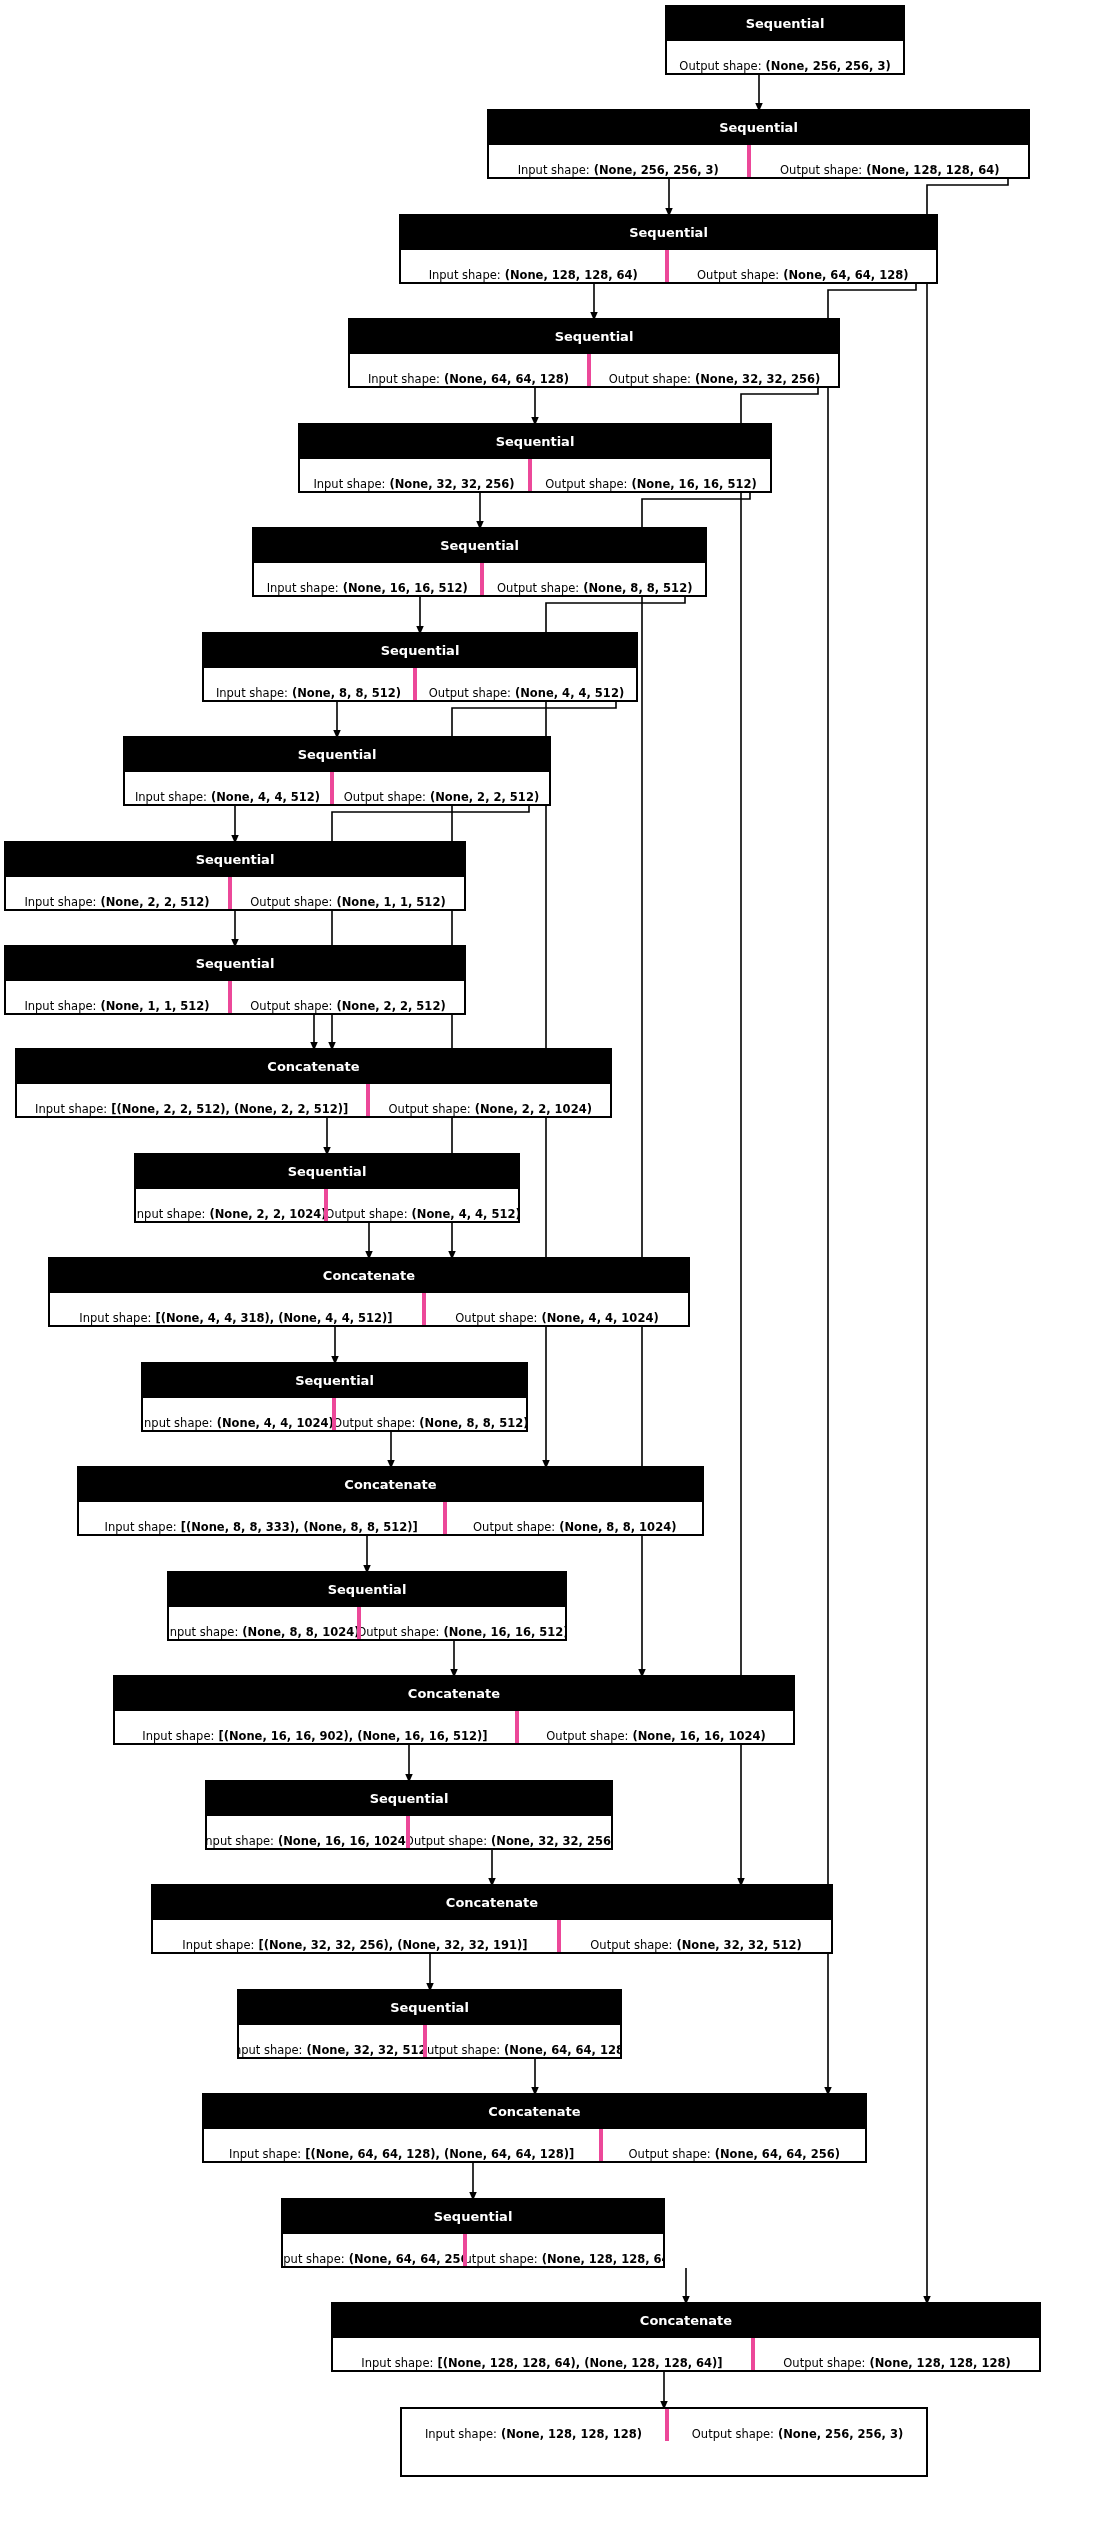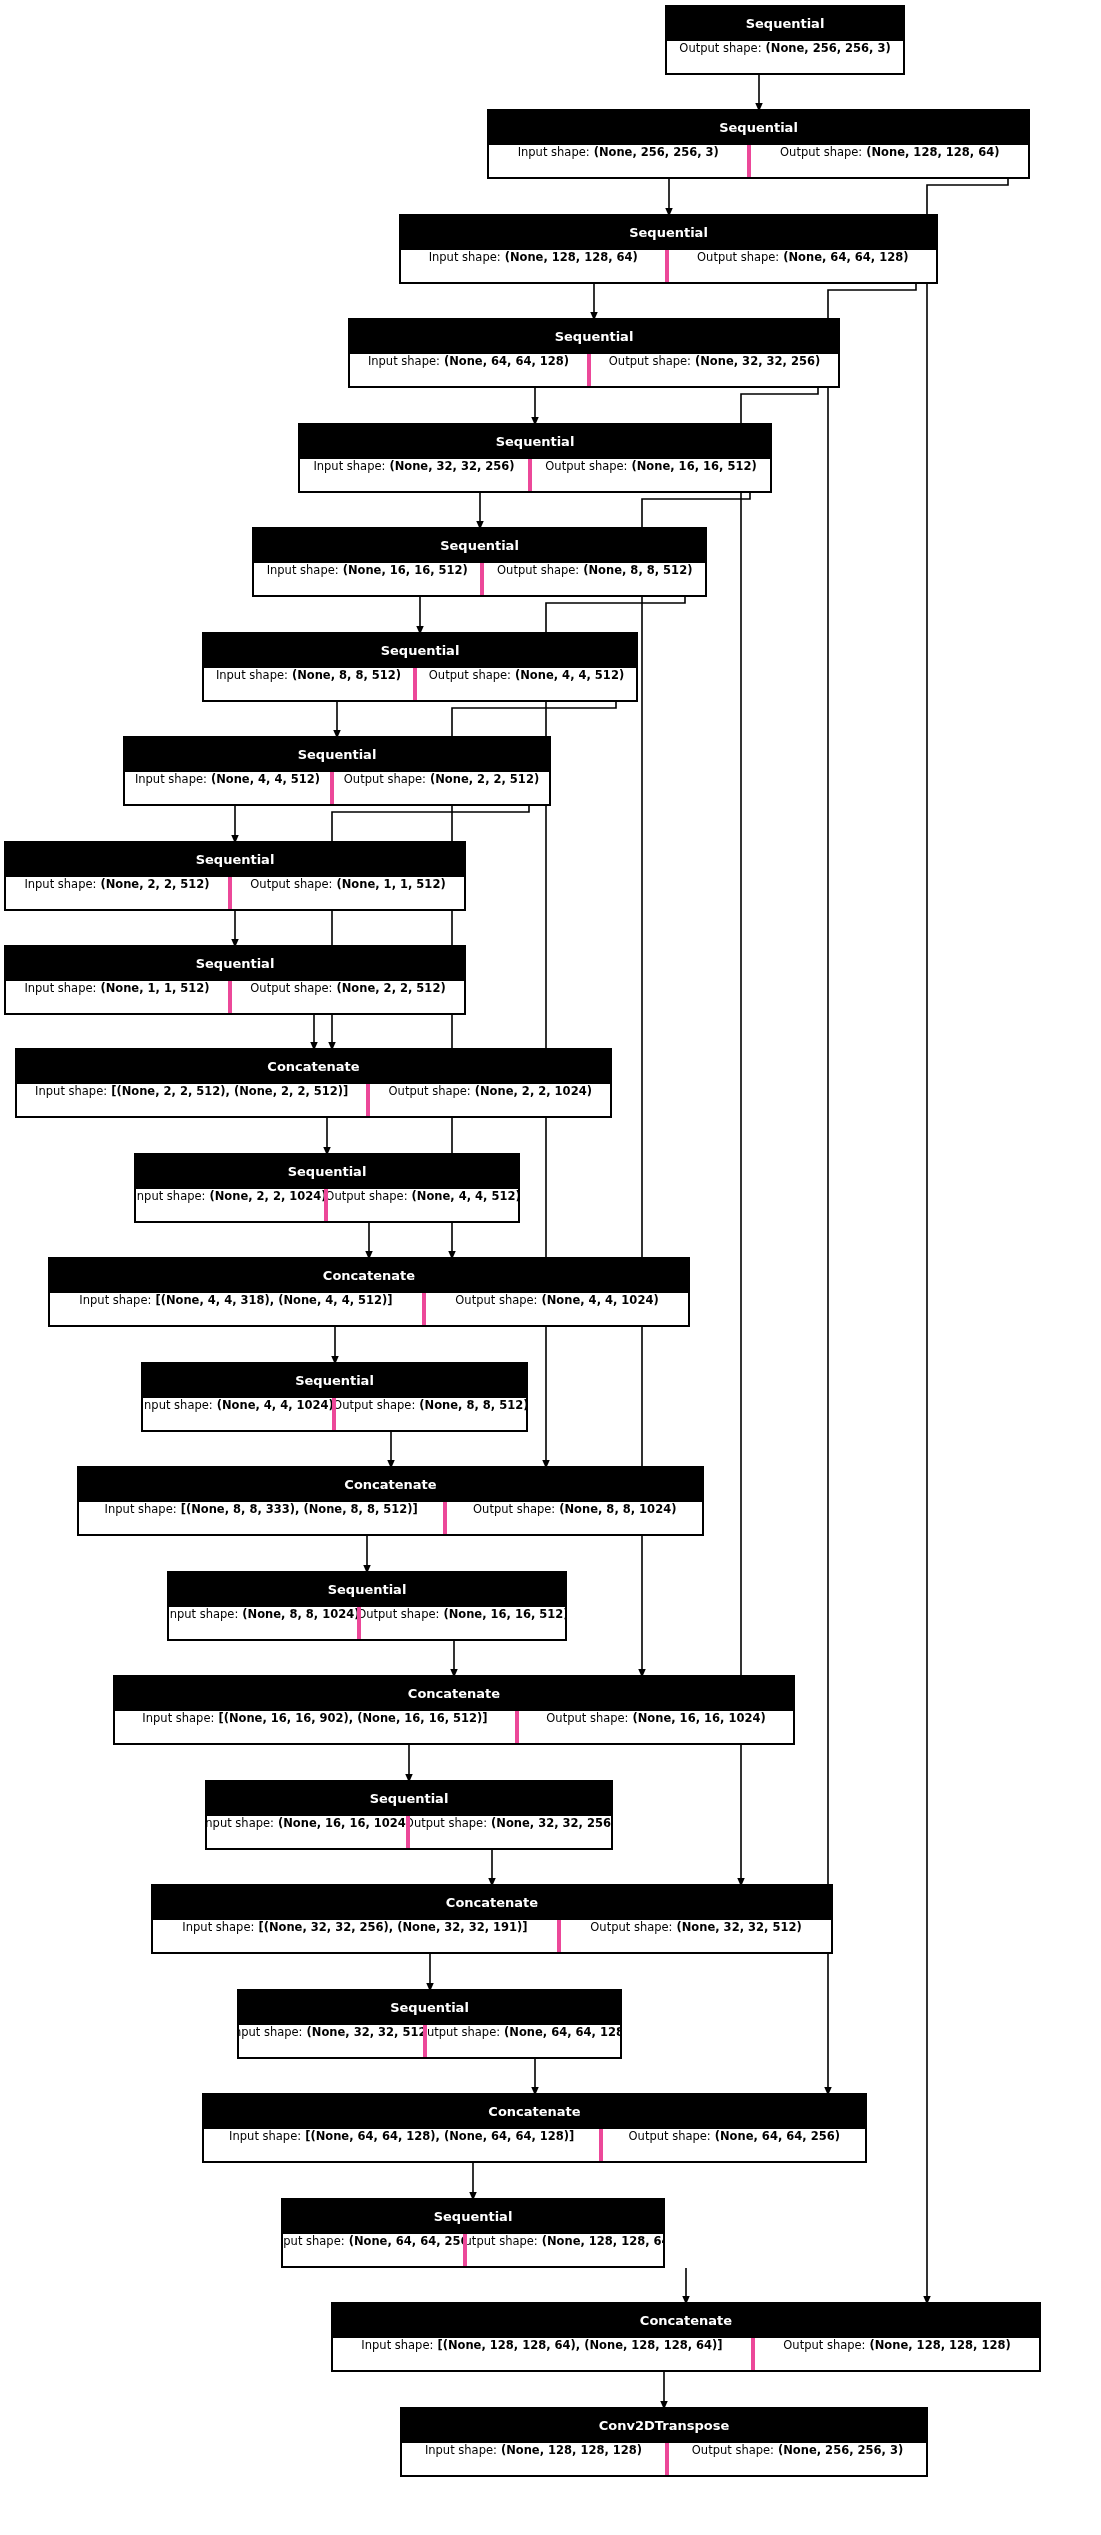--- a/index.html
+++ b/index.html
@@ -42,21 +42,21 @@
     overflow: hidden;
   }
   .node-shapes {
     display: flex;
     height: 25px;
     background: #ffffff;
   }
   .shape-cell {
     flex: 1 1 auto;
     display: flex;
-    align-items: flex-start;
+    align-items: flex-end;
     justify-content: center;
     font-size: 11.5px;
     color: #000000;
     white-space: nowrap;
     padding: 0 6px;
     box-sizing: border-box;
     overflow: hidden;
   }
   .shape-cell.left {
     border-right: 4px solid #ec4899;
@@ -405,21 +405,20 @@
             <span class="lbl">Input shape:</span>
             <span class="val">[(None, 128, 128, 64), (None, 128, 128, 64)]</span>
           </div>
           <div class="shape-cell">
             <span class="lbl">Output shape:</span>
             <span class="val">(None, 128, 128, 128)</span>
           </div>
         </div>
       </div>
       <div class="node" style="left: 400px; top: 2407px; width: 528px; height: 70px;">
-        <div class="node-title" style="height: 34px; line-height: 34px;">Conv2DTranspose</div>
         <div class="node-shapes" style="height: 32px;">
           <div class="shape-cell left">
             <span class="lbl">Input shape:</span>
             <span class="val">(None, 128, 128, 128)</span>
           </div>
           <div class="shape-cell">
             <span class="lbl">Output shape:</span>
             <span class="val">(None, 256, 256, 3)</span>
           </div>
         </div>

